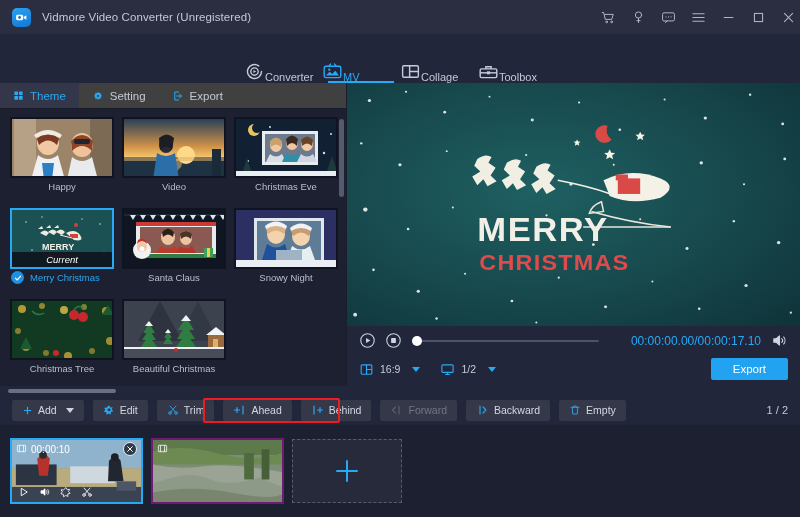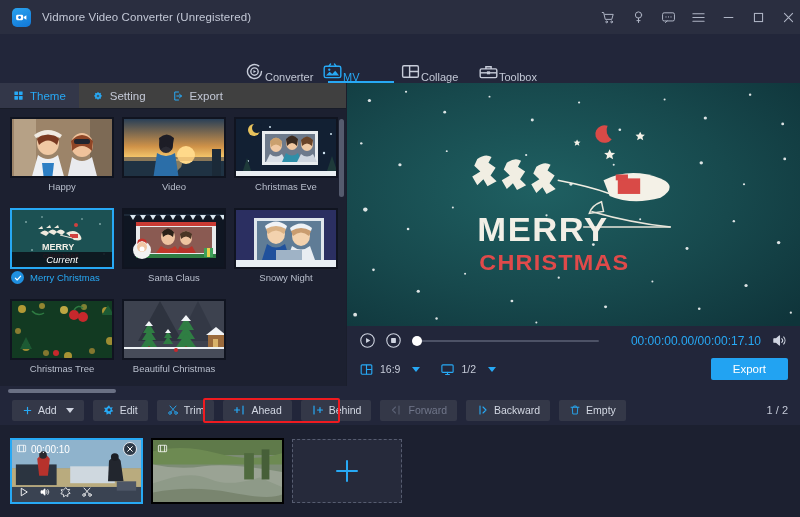--- a/index.html
+++ b/index.html
@@ -193,21 +193,21 @@
     pointer-events: none;
   }
 
   
   .timeline {
     height: 92px; flex: 0 0 92px; background: #1c2030;
     display: flex; align-items: center; padding: 0 10px; gap: 8px;
   }
   .clip {
     width: 133px; height: 66px; position: relative; overflow: hidden;
-    border: 2px solid transparent; cursor: pointer; background:#000000;
+    border: 2px solid transparent; cursor: pointer; background:#701a75;
   }
   .clip.selected { border-color: #27a9f5; }
   .clip-img { position:absolute; inset:0; }
   .clip-img svg{display:block;width:100%;height:100%;}
   .clip-top {
     position: absolute; left: 0; right: 0; top: 0; height: 18px;
     display: flex; align-items: center; padding: 0 4px;
     color: #fff; font-size: 10px;
   }
   .clip-dur { margin-left: 4px; }

